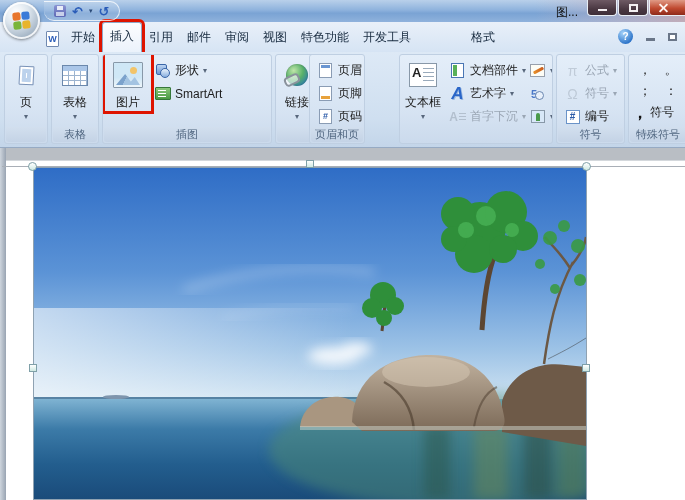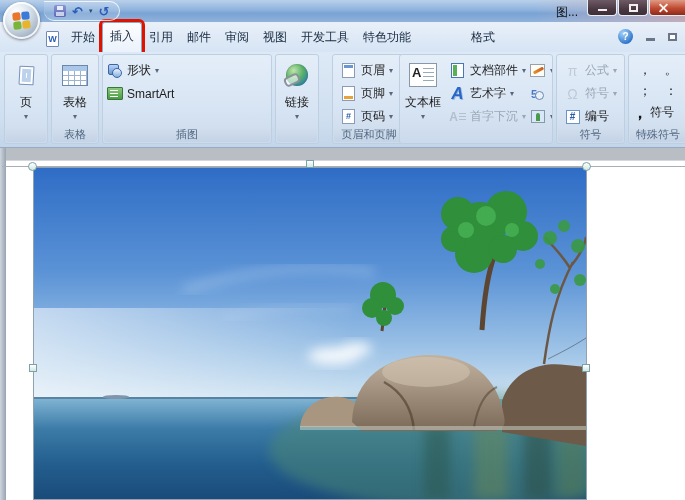--- a/index.html
+++ b/index.html
@@ -180,22 +180,22 @@
 
   <div class="tabrow">
     <div class="tabs">
       <span class="word-doc-icon">W</span>
       <span class="tab">开始</span>
       <span class="tab selected red-highlight">插入</span>
       <span class="tab">引用</span>
       <span class="tab">邮件</span>
       <span class="tab">审阅</span>
       <span class="tab">视图</span>
+      <span class="tab">特色功能</span>
       <span class="tab">开发工具</span>
-      <span class="tab">特色功能</span>
       <span class="tab fmt">格式</span>
     </div>
     <div class="tabrow-right">
       <span class="help-btn">?</span>
       <span class="mini-glyph"></span>
       <span class="rest-glyph"></span>
     </div>
   </div>
 
   <div class="ribbon">
@@ -216,20 +216,26 @@
         <span class="bicon">
             <span class="table-icon"></span>
           </span>
         <span class="blabel">表格</span>
         <span class="dd">▾</span>
       </div>
       <div class="glabel">表格</div>
     </div>
 
     <div class="group" style="left:102px;width:170px;">
+      <div class="bigbtn red-highlight" style="width:46px;margin-left:2px;">
+        <span class="bicon">
+            <span class="pic-icon"></span>
+          </span>
+        <span class="blabel">图片</span>
+      </div>
       <div class="btncol">
         <div class="smallbtn">
           <span class="sicon">
               <span class="shapes-icon"></span>
             </span>
           <span>形状</span>
           <span class="dd">▾</span>
         </div>
         <div class="smallbtn">
           <span class="sicon">
@@ -246,21 +252,21 @@
       <div class="bigbtn" style="width:42px;">
         <span class="bicon">
             <span class="link-icon"></span>
           </span>
         <span class="blabel">链接</span>
         <span class="dd">▾</span>
       </div>
       <div class="glabel"></div>
     </div>
 
-    <div class="group" style="left:332px;width:74px;">
+    <div class="group" style="left:309px;width:56px;">
       <div class="btncol" style="padding-left:4px;">
         <div class="smallbtn">
           <span class="sicon">
               <span class="hdr-icon"></span>
             </span>
           <span>页眉</span>
           <span class="dd">▾</span>
         </div>
         <div class="smallbtn">
           <span class="sicon">

